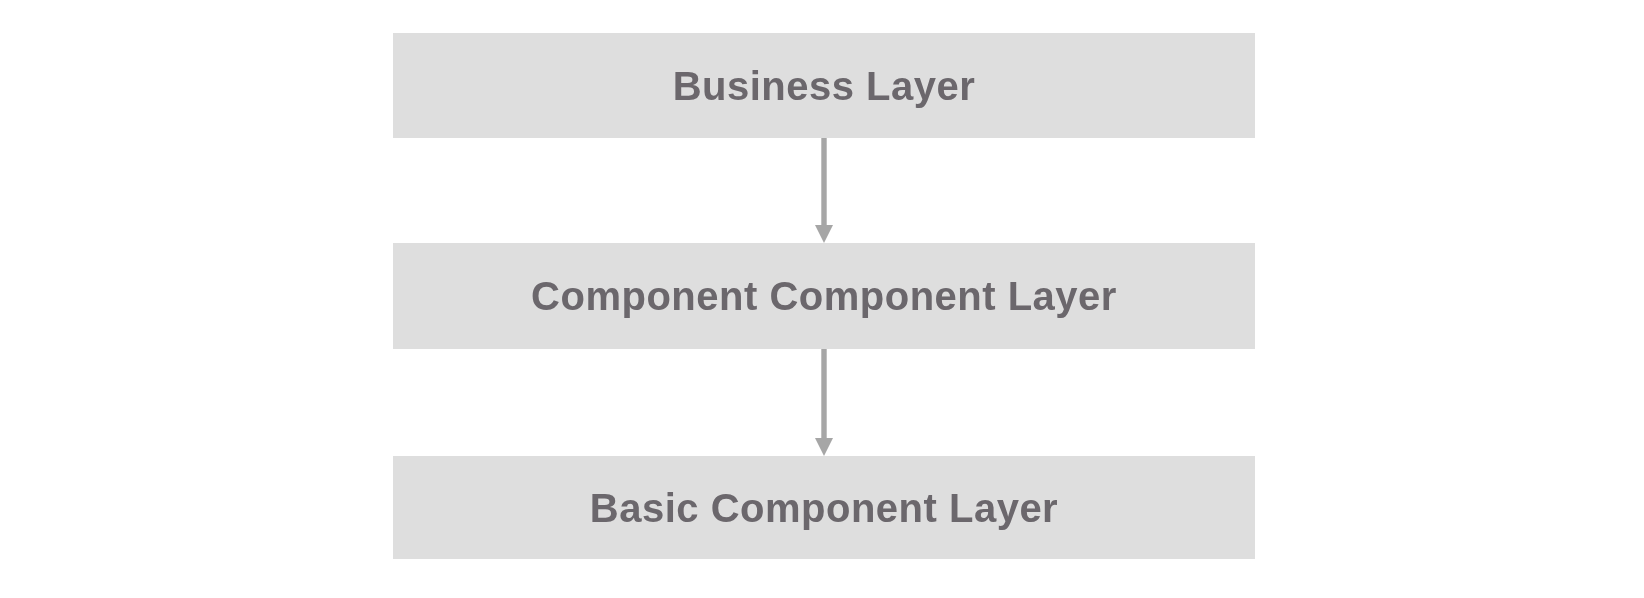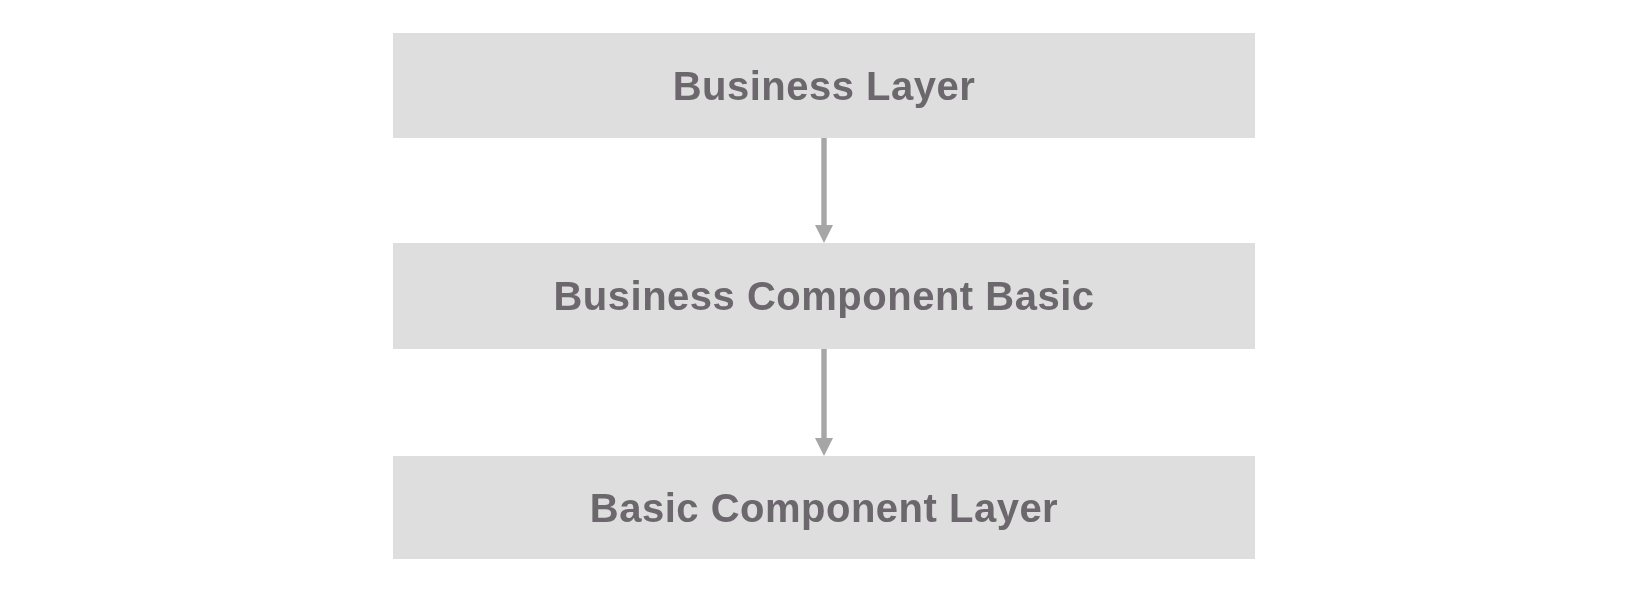--- a/index.html
+++ b/index.html
@@ -64,21 +64,21 @@
   <div class="layer-box box-1">
     <span class="layer-label">Business Layer</span>
   </div>
 
   <svg class="down-arrow arrow-1" viewBox="0 0 20 105" preserveAspectRatio="none" aria-hidden="true">
     <rect class="shaft" x="7.3" y="0" width="5.4" height="89"></rect>
     <polygon class="head" points="1,87 19,87 10,105"></polygon>
   </svg>
 
   <div class="layer-box box-2">
-    <span class="layer-label">Business Component Basic</span>
+    <span class="layer-label">Component Component Layer</span>
   </div>
 
   <svg class="down-arrow arrow-2" viewBox="0 0 20 107" preserveAspectRatio="none" aria-hidden="true">
     <rect class="shaft" x="7.3" y="0" width="5.4" height="91"></rect>
     <polygon class="head" points="1,89 19,89 10,107"></polygon>
   </svg>
 
   <div class="layer-box box-3">
     <span class="layer-label">Basic Component Layer</span>
   </div>

